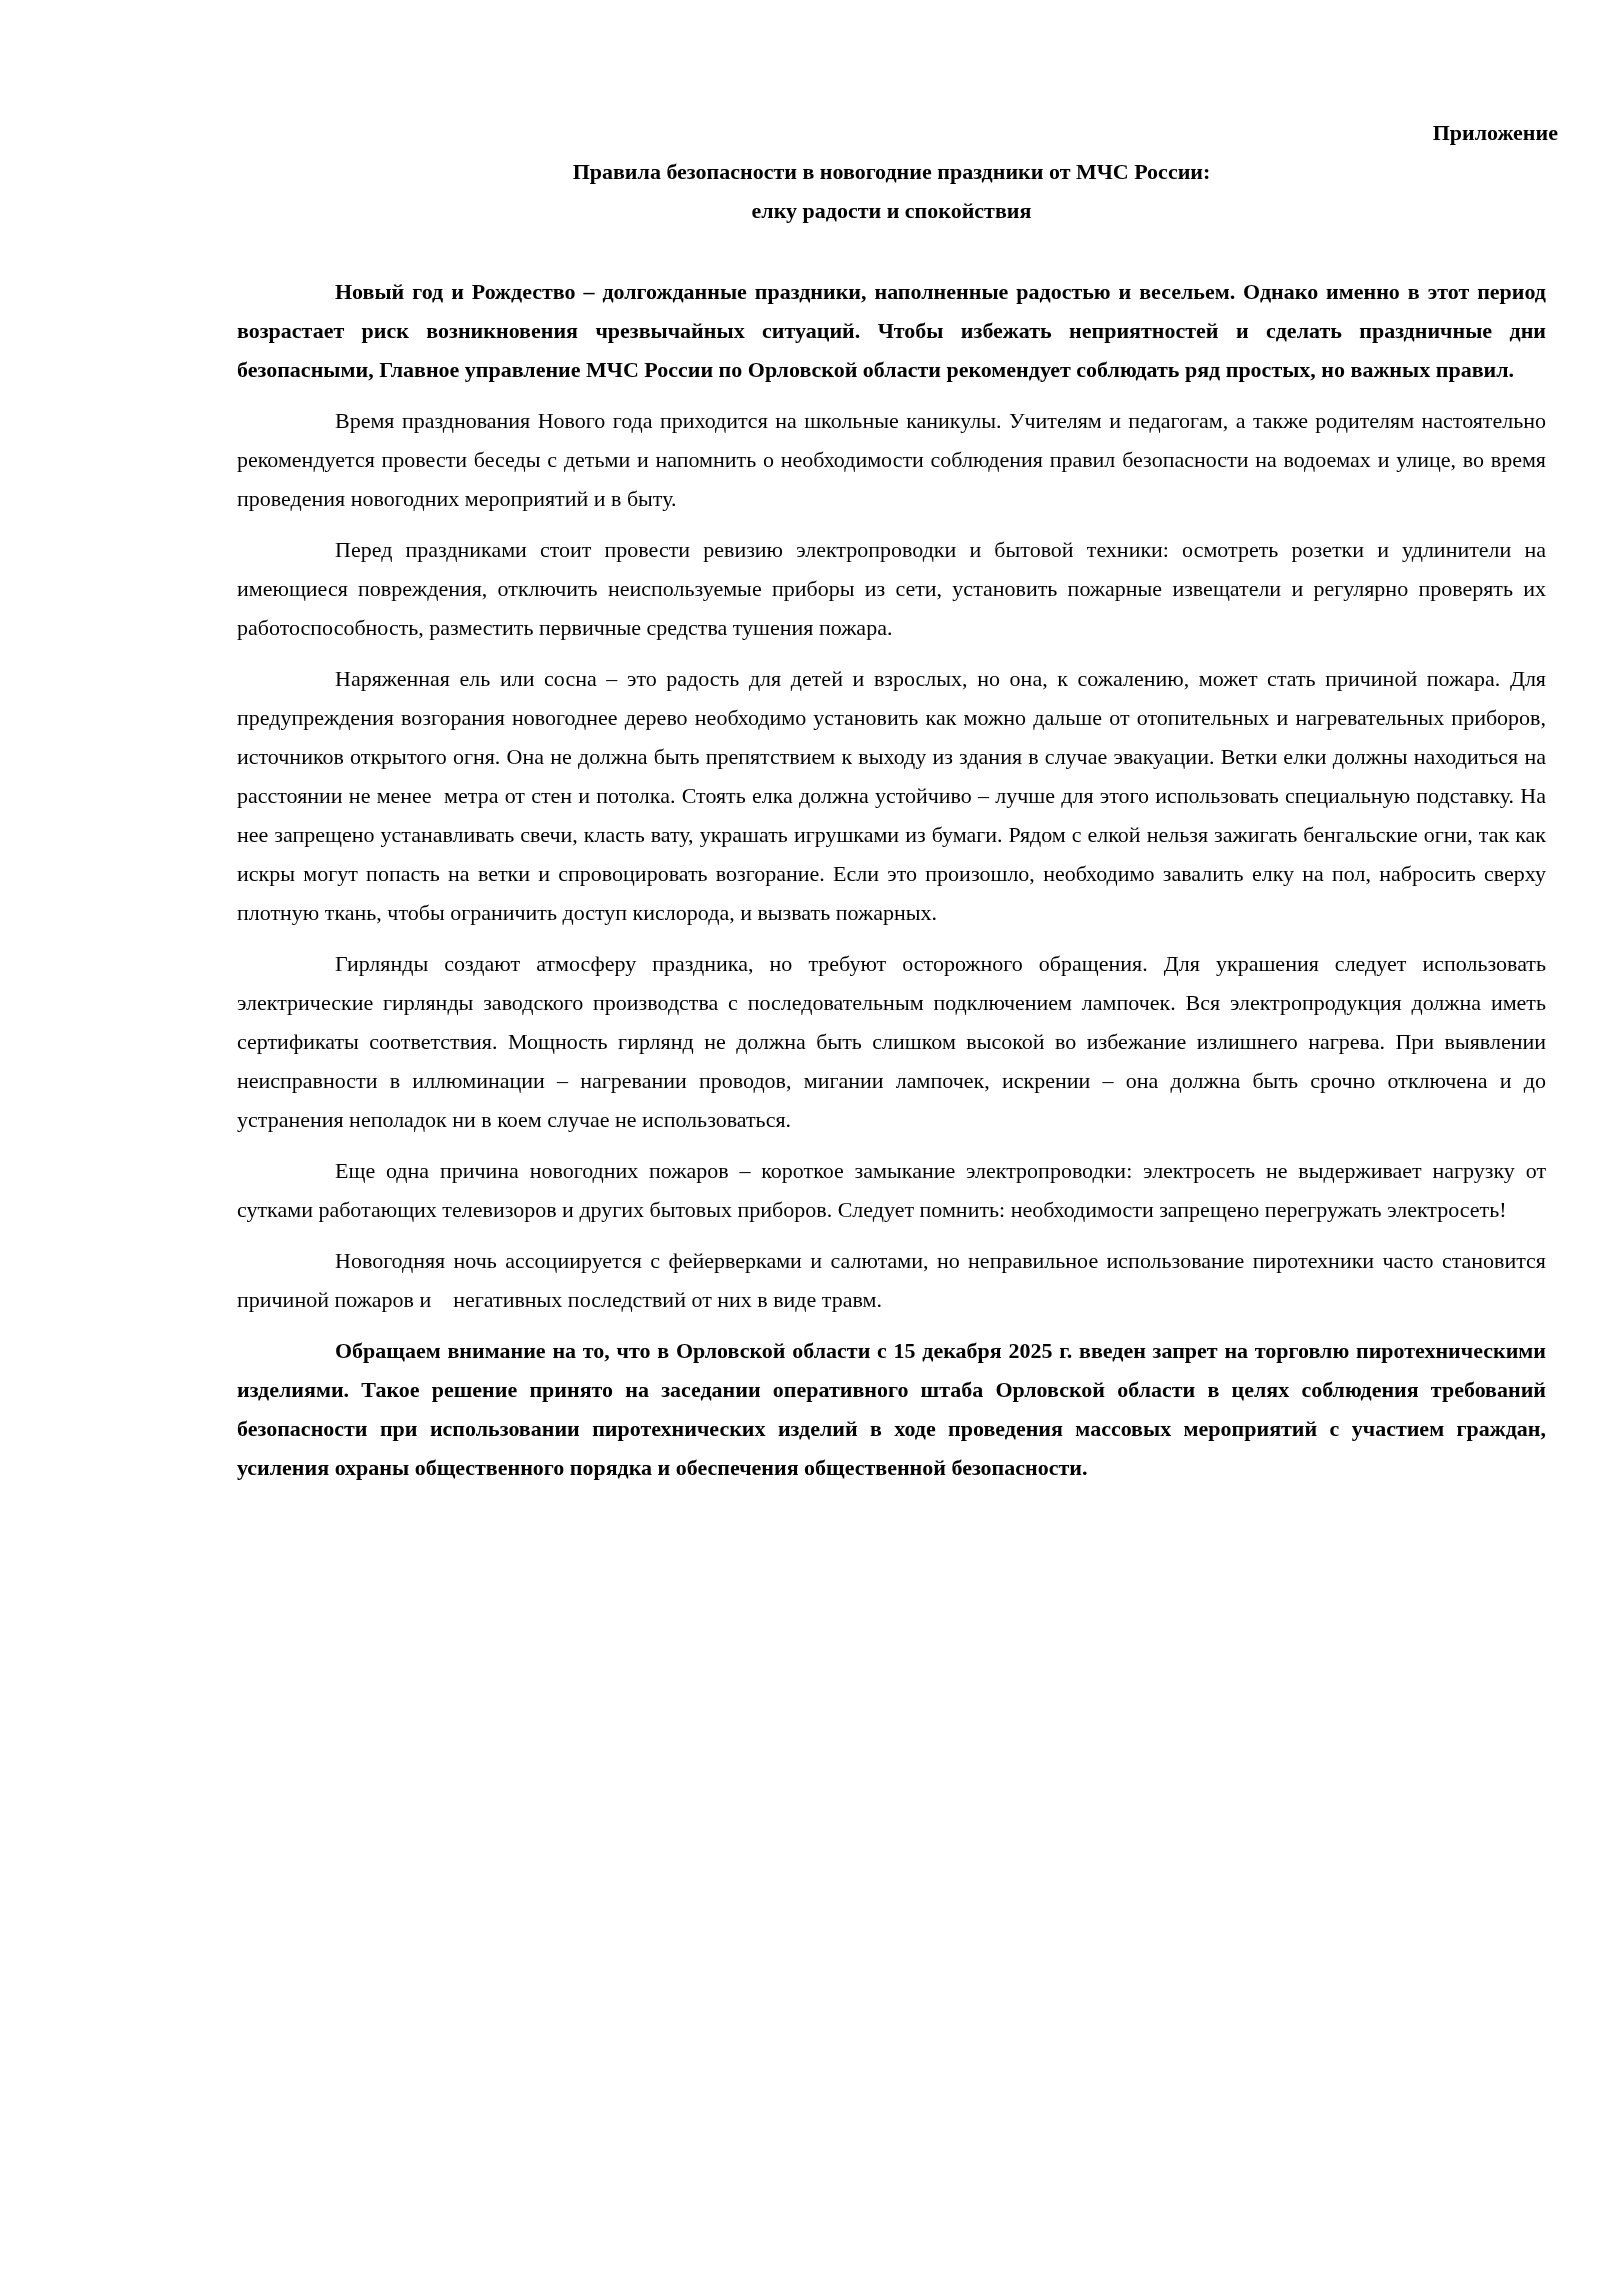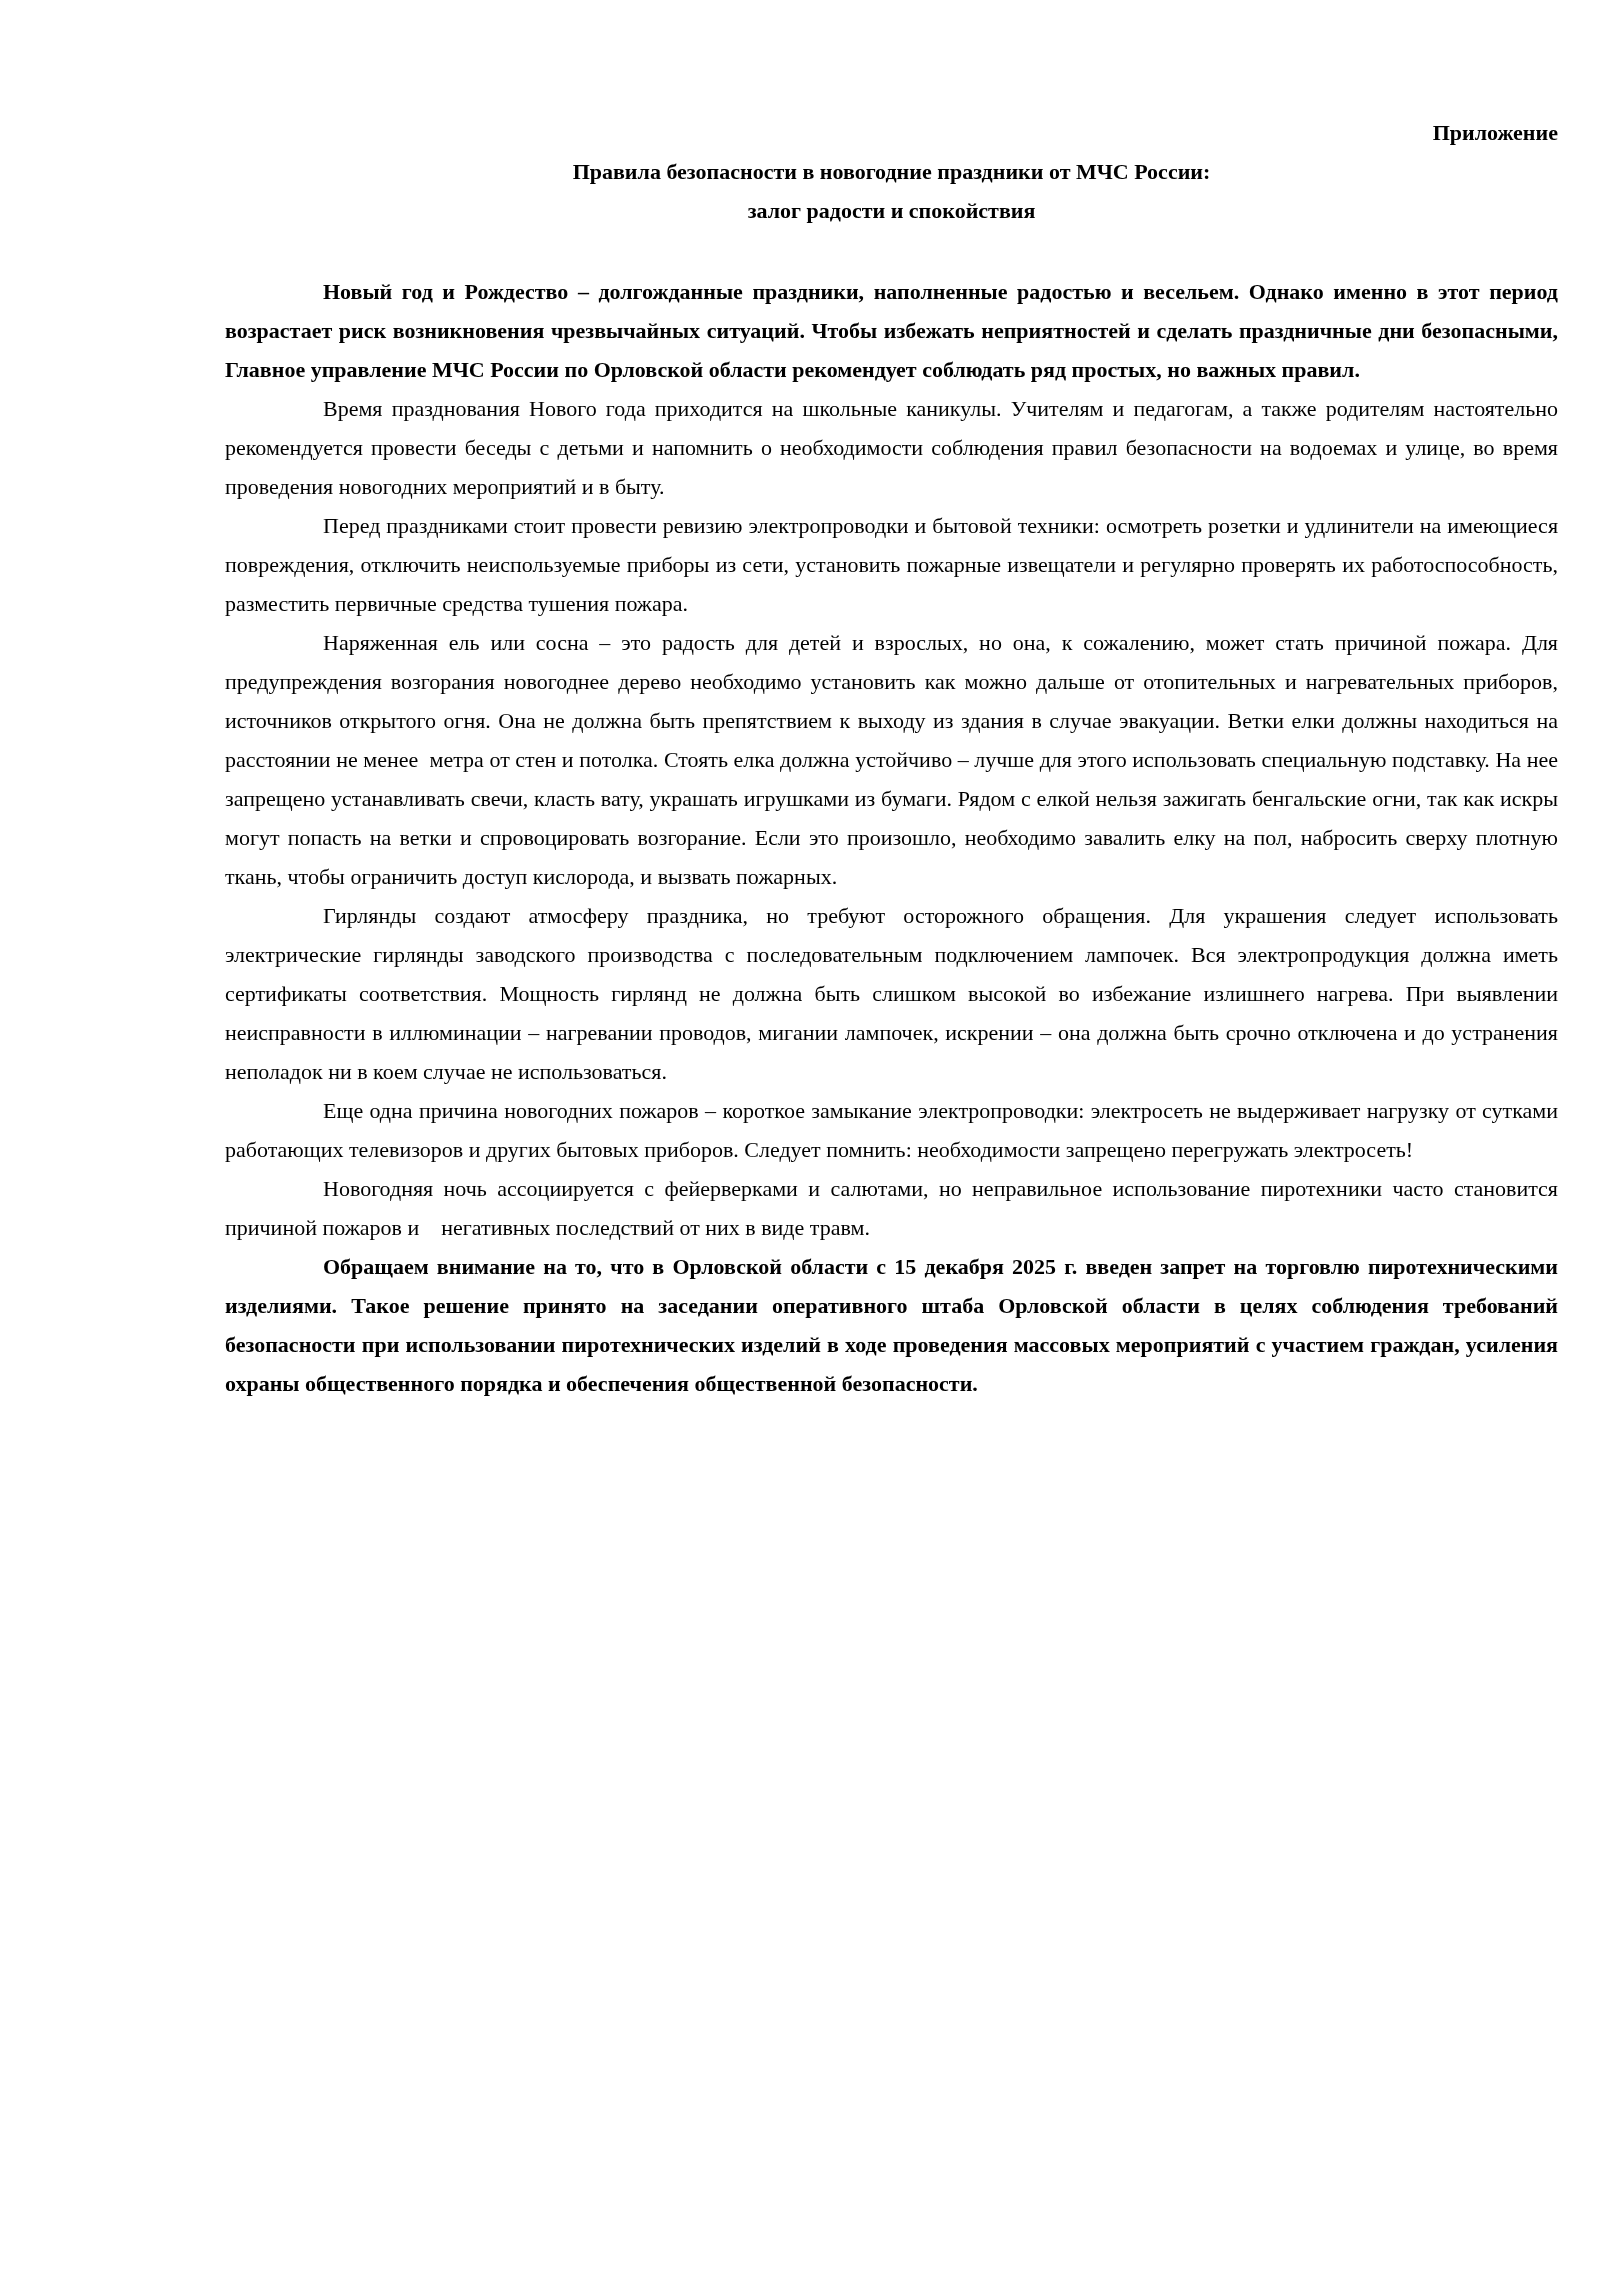--- a/index.html
+++ b/index.html
@@ -25,40 +25,40 @@
     font-weight: bold;
   }
   .doc-title {
     text-align: center;
     font-weight: bold;
   }
   .doc-body {
     margin-top: 42px;
   }
   .doc-body p {
-    margin: 0;
+    margin: 12px;
     padding: 0;
     text-align: justify;
     text-indent: 98px;
     white-space: pre-wrap;
   }
   .doc-body p.bold {
     font-weight: bold;
   }
 </style>
 </head>
 <body>
 
 <div class="page">
 
   <div class="annotation">Приложение</div>
 
   <div class="doc-title">
     <div>Правила безопасности в новогодние праздники от МЧС России:</div>
-    <div>залог радости и спокойствия</div>
+    <div>елку радости и спокойствия</div>
   </div>
 
   <div class="doc-body">
     <p class="bold">Новый год и Рождество – долгожданные праздники, наполненные радостью и весельем. Однако именно в этот период возрастает риск возникновения чрезвычайных ситуаций. Чтобы избежать неприятностей и сделать праздничные дни безопасными, Главное управление МЧС России по Орловской области рекомендует соблюдать ряд простых, но важных правил.</p>
     <p>Время празднования Нового года приходится на школьные каникулы. Учителям и педагогам, а также родителям настоятельно рекомендуется провести беседы с детьми и напомнить о необходимости соблюдения правил безопасности на водоемах и улице, во время проведения новогодних мероприятий и в быту.</p>
     <p>Перед праздниками стоит провести ревизию электропроводки и бытовой техники: осмотреть розетки и удлинители на имеющиеся повреждения, отключить неиспользуемые приборы из сети, установить пожарные извещатели и регулярно проверять их работоспособность, разместить первичные средства тушения пожара.</p>
     <p>Наряженная ель или сосна – это радость для детей и взрослых, но она, к сожалению, может стать причиной пожара. Для предупреждения возгорания новогоднее дерево необходимо установить как можно дальше от отопительных и нагревательных приборов, источников открытого огня. Она не должна быть препятствием к выходу из здания в случае эвакуации. Ветки елки должны находиться на расстоянии не менее&nbsp; метра от стен и потолка. Стоять елка должна устойчиво – лучше для этого использовать специальную подставку. На нее запрещено устанавливать свечи, класть вату, украшать игрушками из бумаги. Рядом с елкой нельзя зажигать бенгальские огни, так как искры могут попасть на ветки и спровоцировать возгорание. Если это произошло, необходимо завалить елку на пол, набросить сверху плотную ткань, чтобы ограничить доступ кислорода, и вызвать пожарных.</p>
     <p>Гирлянды создают атмосферу праздника, но требуют осторожного обращения. Для украшения следует использовать электрические гирлянды заводского производства с последовательным подключением лампочек. Вся электропродукция должна иметь сертификаты соответствия. Мощность гирлянд не должна быть слишком высокой во избежание излишнего нагрева. При выявлении неисправности в иллюминации – нагревании проводов, мигании лампочек, искрении – она должна быть срочно отключена и до устранения неполадок ни в коем случае не использоваться.</p>
     <p>Еще одна причина новогодних пожаров – короткое замыкание электропроводки: электросеть не выдерживает нагрузку от сутками работающих телевизоров и других бытовых приборов. Следует помнить: необходимости запрещено перегружать электросеть!</p>
     <p>Новогодняя ночь ассоциируется с фейерверками и салютами, но неправильное использование пиротехники часто становится причиной пожаров и &nbsp;&nbsp; негативных последствий от них в виде травм.</p>

